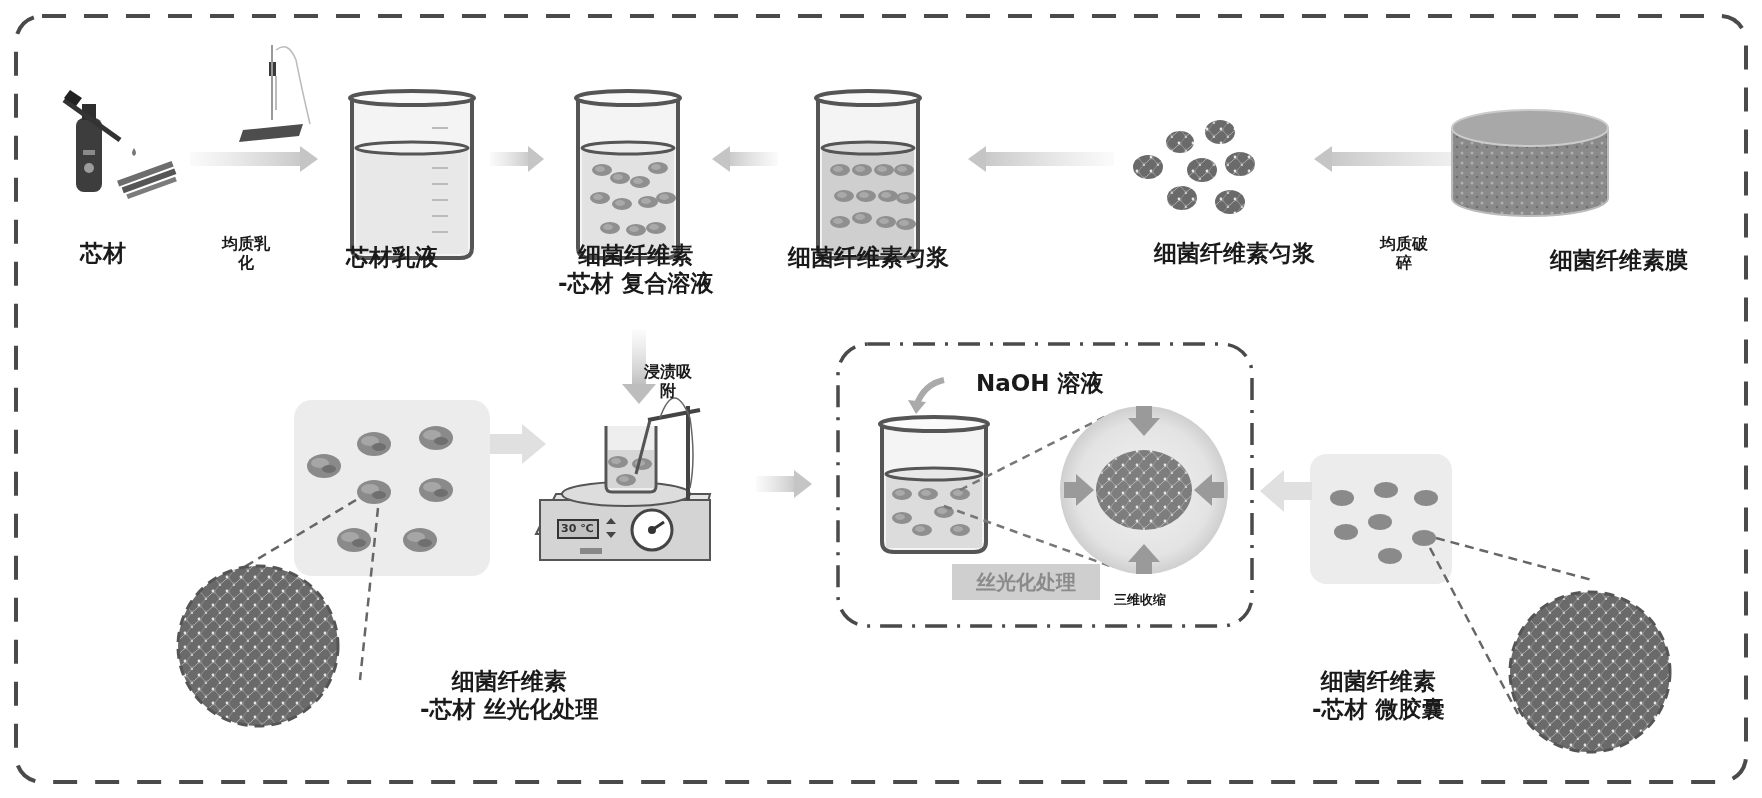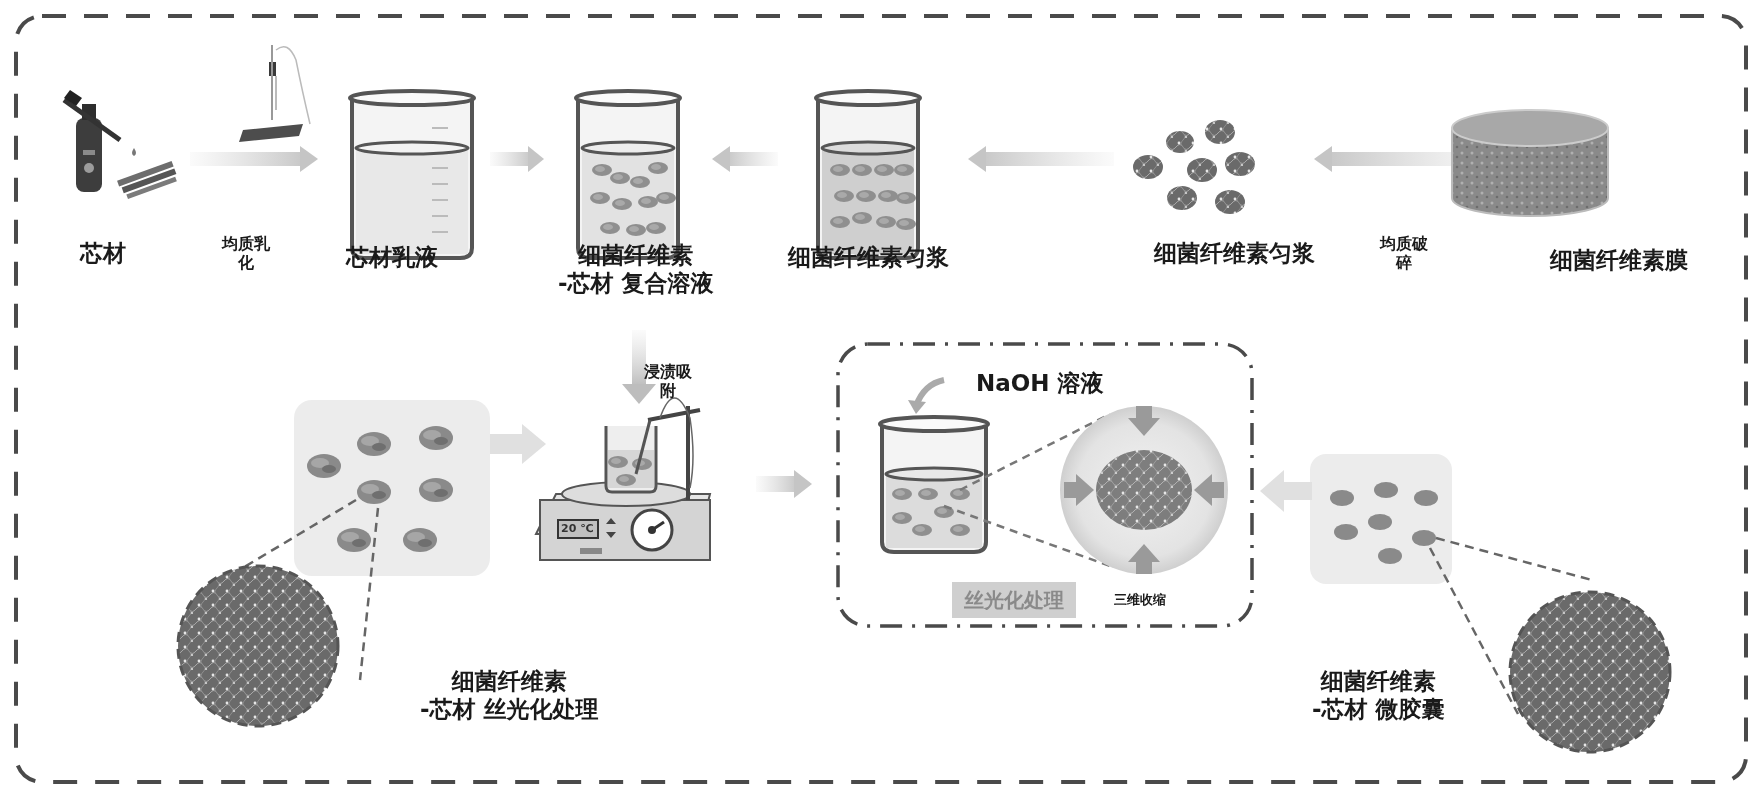--- a/index.html
+++ b/index.html
@@ -263,23 +263,23 @@
 <div class="lbl l16" style="left:1380px;top:198px;">
   <div>均质破</div>
   <div>碎</div>
 </div>
 <div class="lbl l18" style="left:1550px;top:247px;">细菌纤维素膜</div>
 
 <div class="lbl l16" style="left:644px;top:326px;">
   <div>浸渍吸</div>
   <div>附</div>
 </div>
-<div class="lbl" style="left:561px;top:522px;font-size:11px;color:#333;">20 ℃</div>
+<div class="lbl" style="left:561px;top:522px;font-size:11px;color:#333;">30 ℃</div>
 <div class="lbl l18" style="left:976px;top:370px;">NaOH 溶液</div>
-<div class="grey" style="left:952px;top:582px;width:124px;height:36px;line-height:36px;">丝光化处理</div>
+<div class="grey" style="left:952px;top:564px;width:148px;height:36px;line-height:36px;">丝光化处理</div>
 <div class="lbl l14" style="left:1114px;top:592px;">三维收缩</div>
 <div class="lbl l18" style="left:420px;top:668px;">
   <div>细菌纤维素</div>
   <div>-芯材 丝光化处理</div>
 </div>
 <div class="lbl l18" style="left:1312px;top:668px;">
   <div>细菌纤维素</div>
   <div>-芯材 微胶囊</div>
 </div>
 

